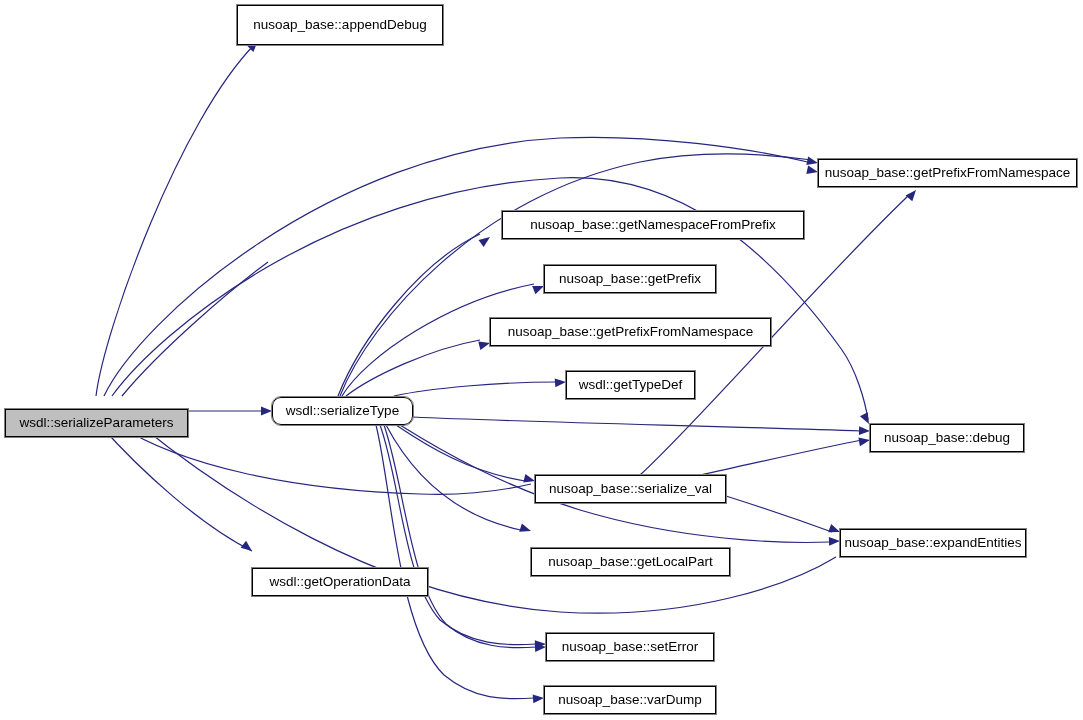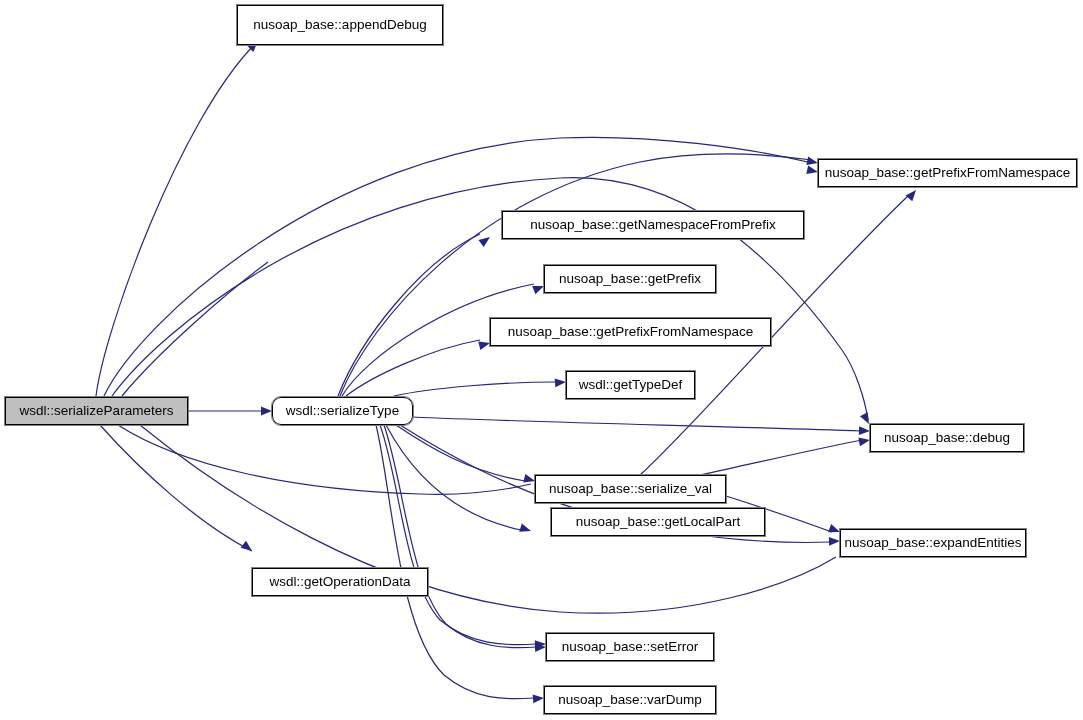--- a/index.html
+++ b/index.html
@@ -32,20 +32,21 @@
     font-size: 13.5px;
     line-height: 1;
     display: flex;
     align-items: center;
     justify-content: center;
     white-space: nowrap;
     letter-spacing: 0px;
   }
   .node.highlight {
     background: #bfbfbf;
+    margin-top: 12px;
   }
   .node-label {
     pointer-events: none;
   }
 </style>
 </head>
 <body>
 
 <div id="graph-canvas">
 
@@ -120,21 +121,21 @@
       </div>
       <div class="node" style="left: 490px; top: 318px; width: 281px; height: 28px;">
         <span class="node-label">nusoap_base::getPrefixFromNamespace</span>
       </div>
       <div class="node" style="left: 566px; top: 371px; width: 129px; height: 28px;">
         <span class="node-label">wsdl::getTypeDef</span>
       </div>
       <div class="node" style="left: 535px; top: 475px; width: 191px; height: 28px;">
         <span class="node-label">nusoap_base::serialize_val</span>
       </div>
-      <div class="node" style="left: 531px; top: 508px; width: 214px; height: 28px; margin-left: 20px;">
+      <div class="node" style="left: 531px; top: 548px; width: 199px; height: 28px;">
         <span class="node-label">nusoap_base::getLocalPart</span>
       </div>
       <div class="node" style="left: 546px; top: 633px; width: 168px; height: 28px;">
         <span class="node-label">nusoap_base::setError</span>
       </div>
       <div class="node" style="left: 544px; top: 686px; width: 172px; height: 28px;">
         <span class="node-label">nusoap_base::varDump</span>
       </div>
       <div class="node" style="left: 818px; top: 159px; width: 259px; height: 28px;">
         <span class="node-label">nusoap_base::getPrefixFromNamespace</span>

